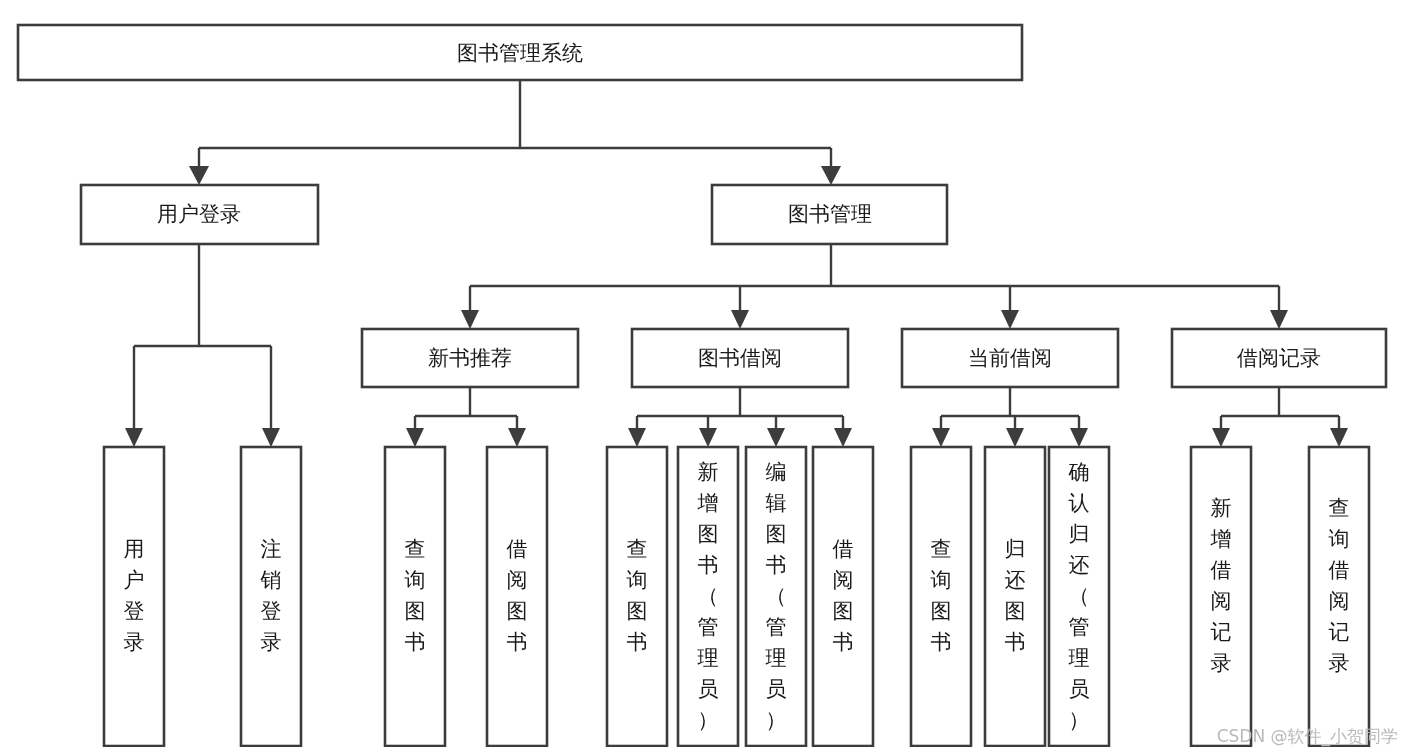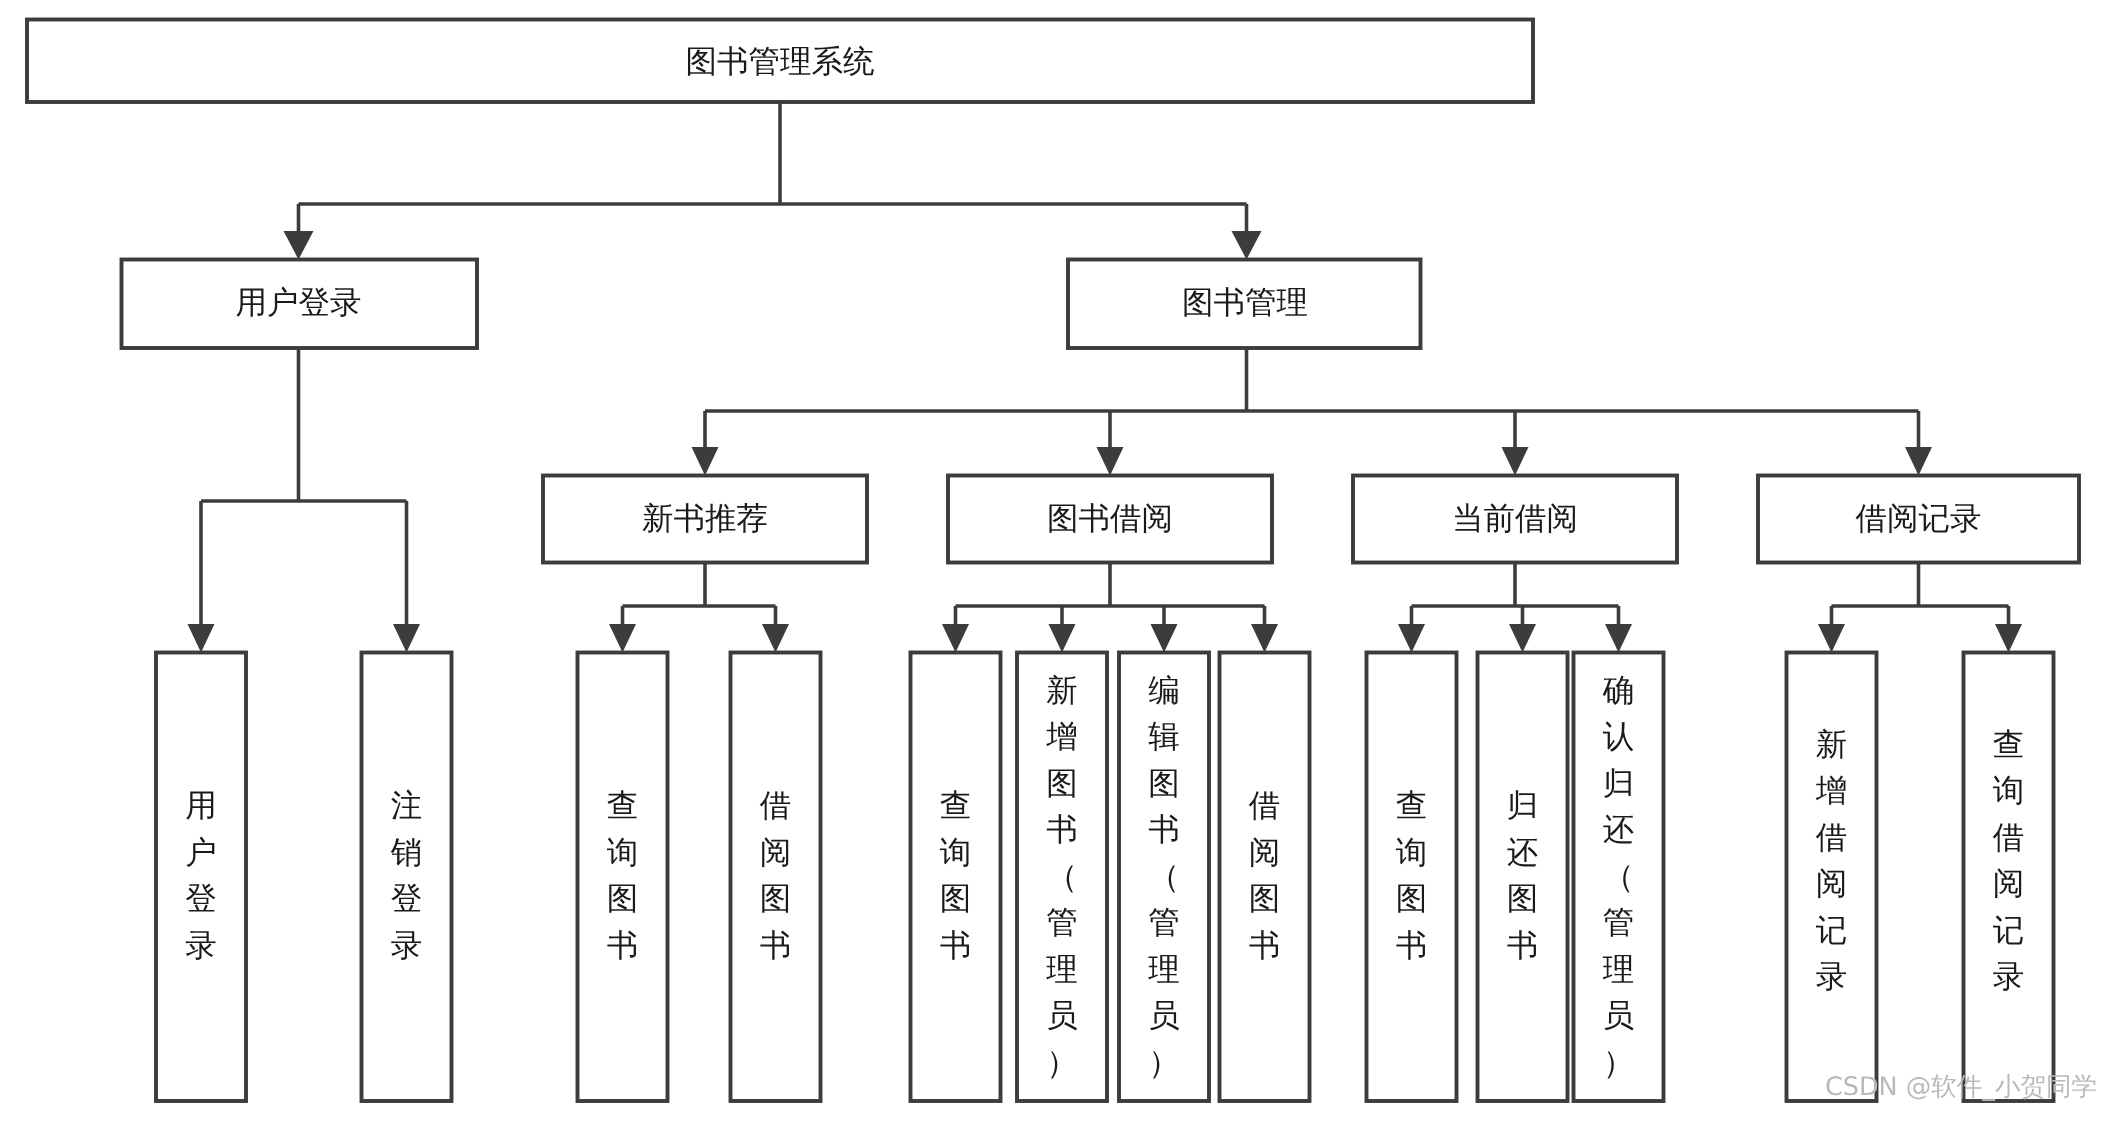--- a/index.html
+++ b/index.html
@@ -10,21 +10,21 @@
   body {
     width: 1405px;
     height: 747px;
     font-family: "DejaVu Sans", "Liberation Sans", sans-serif;
     overflow: hidden;
     position: relative;
   }
   #diagram-root {
     position: absolute;
     left: 0;
-    top: 0;
+    top: 12px;
     width: 1405px;
     height: 661px;
   }
   svg#flowchart {
     display: block;
     width: 1405px;
     height: 747px;
   }
   .node-box {
     fill: #ffffff;

